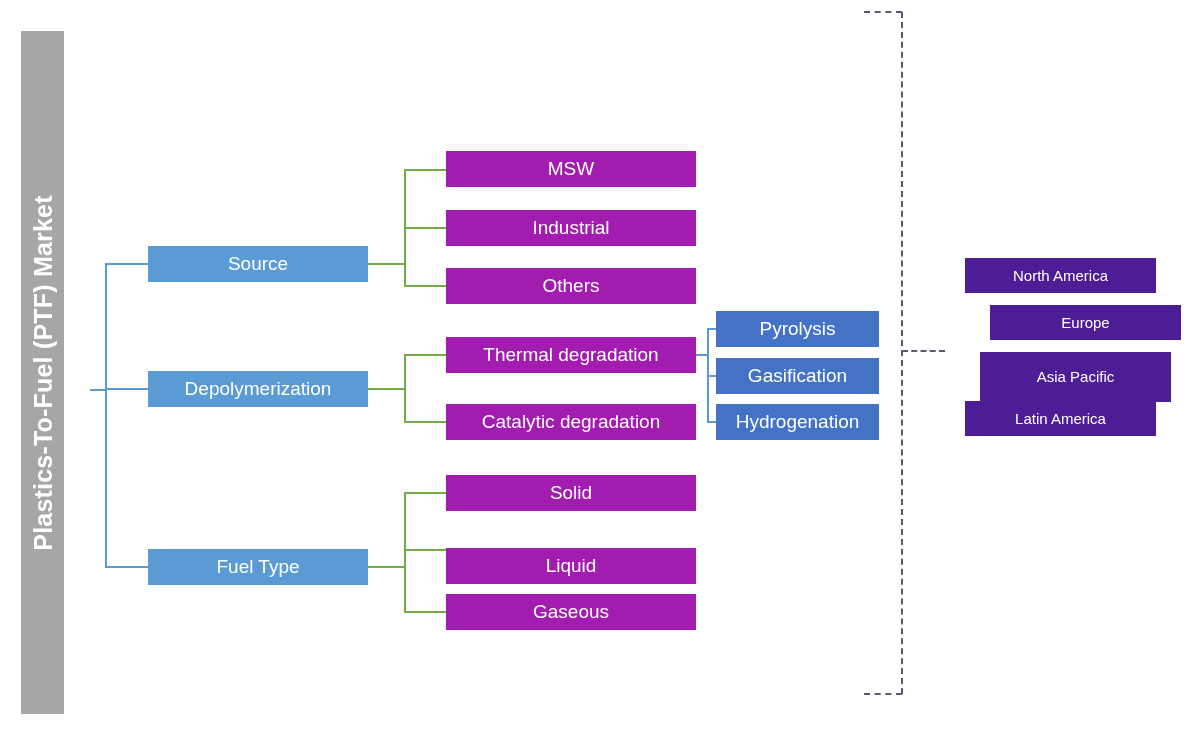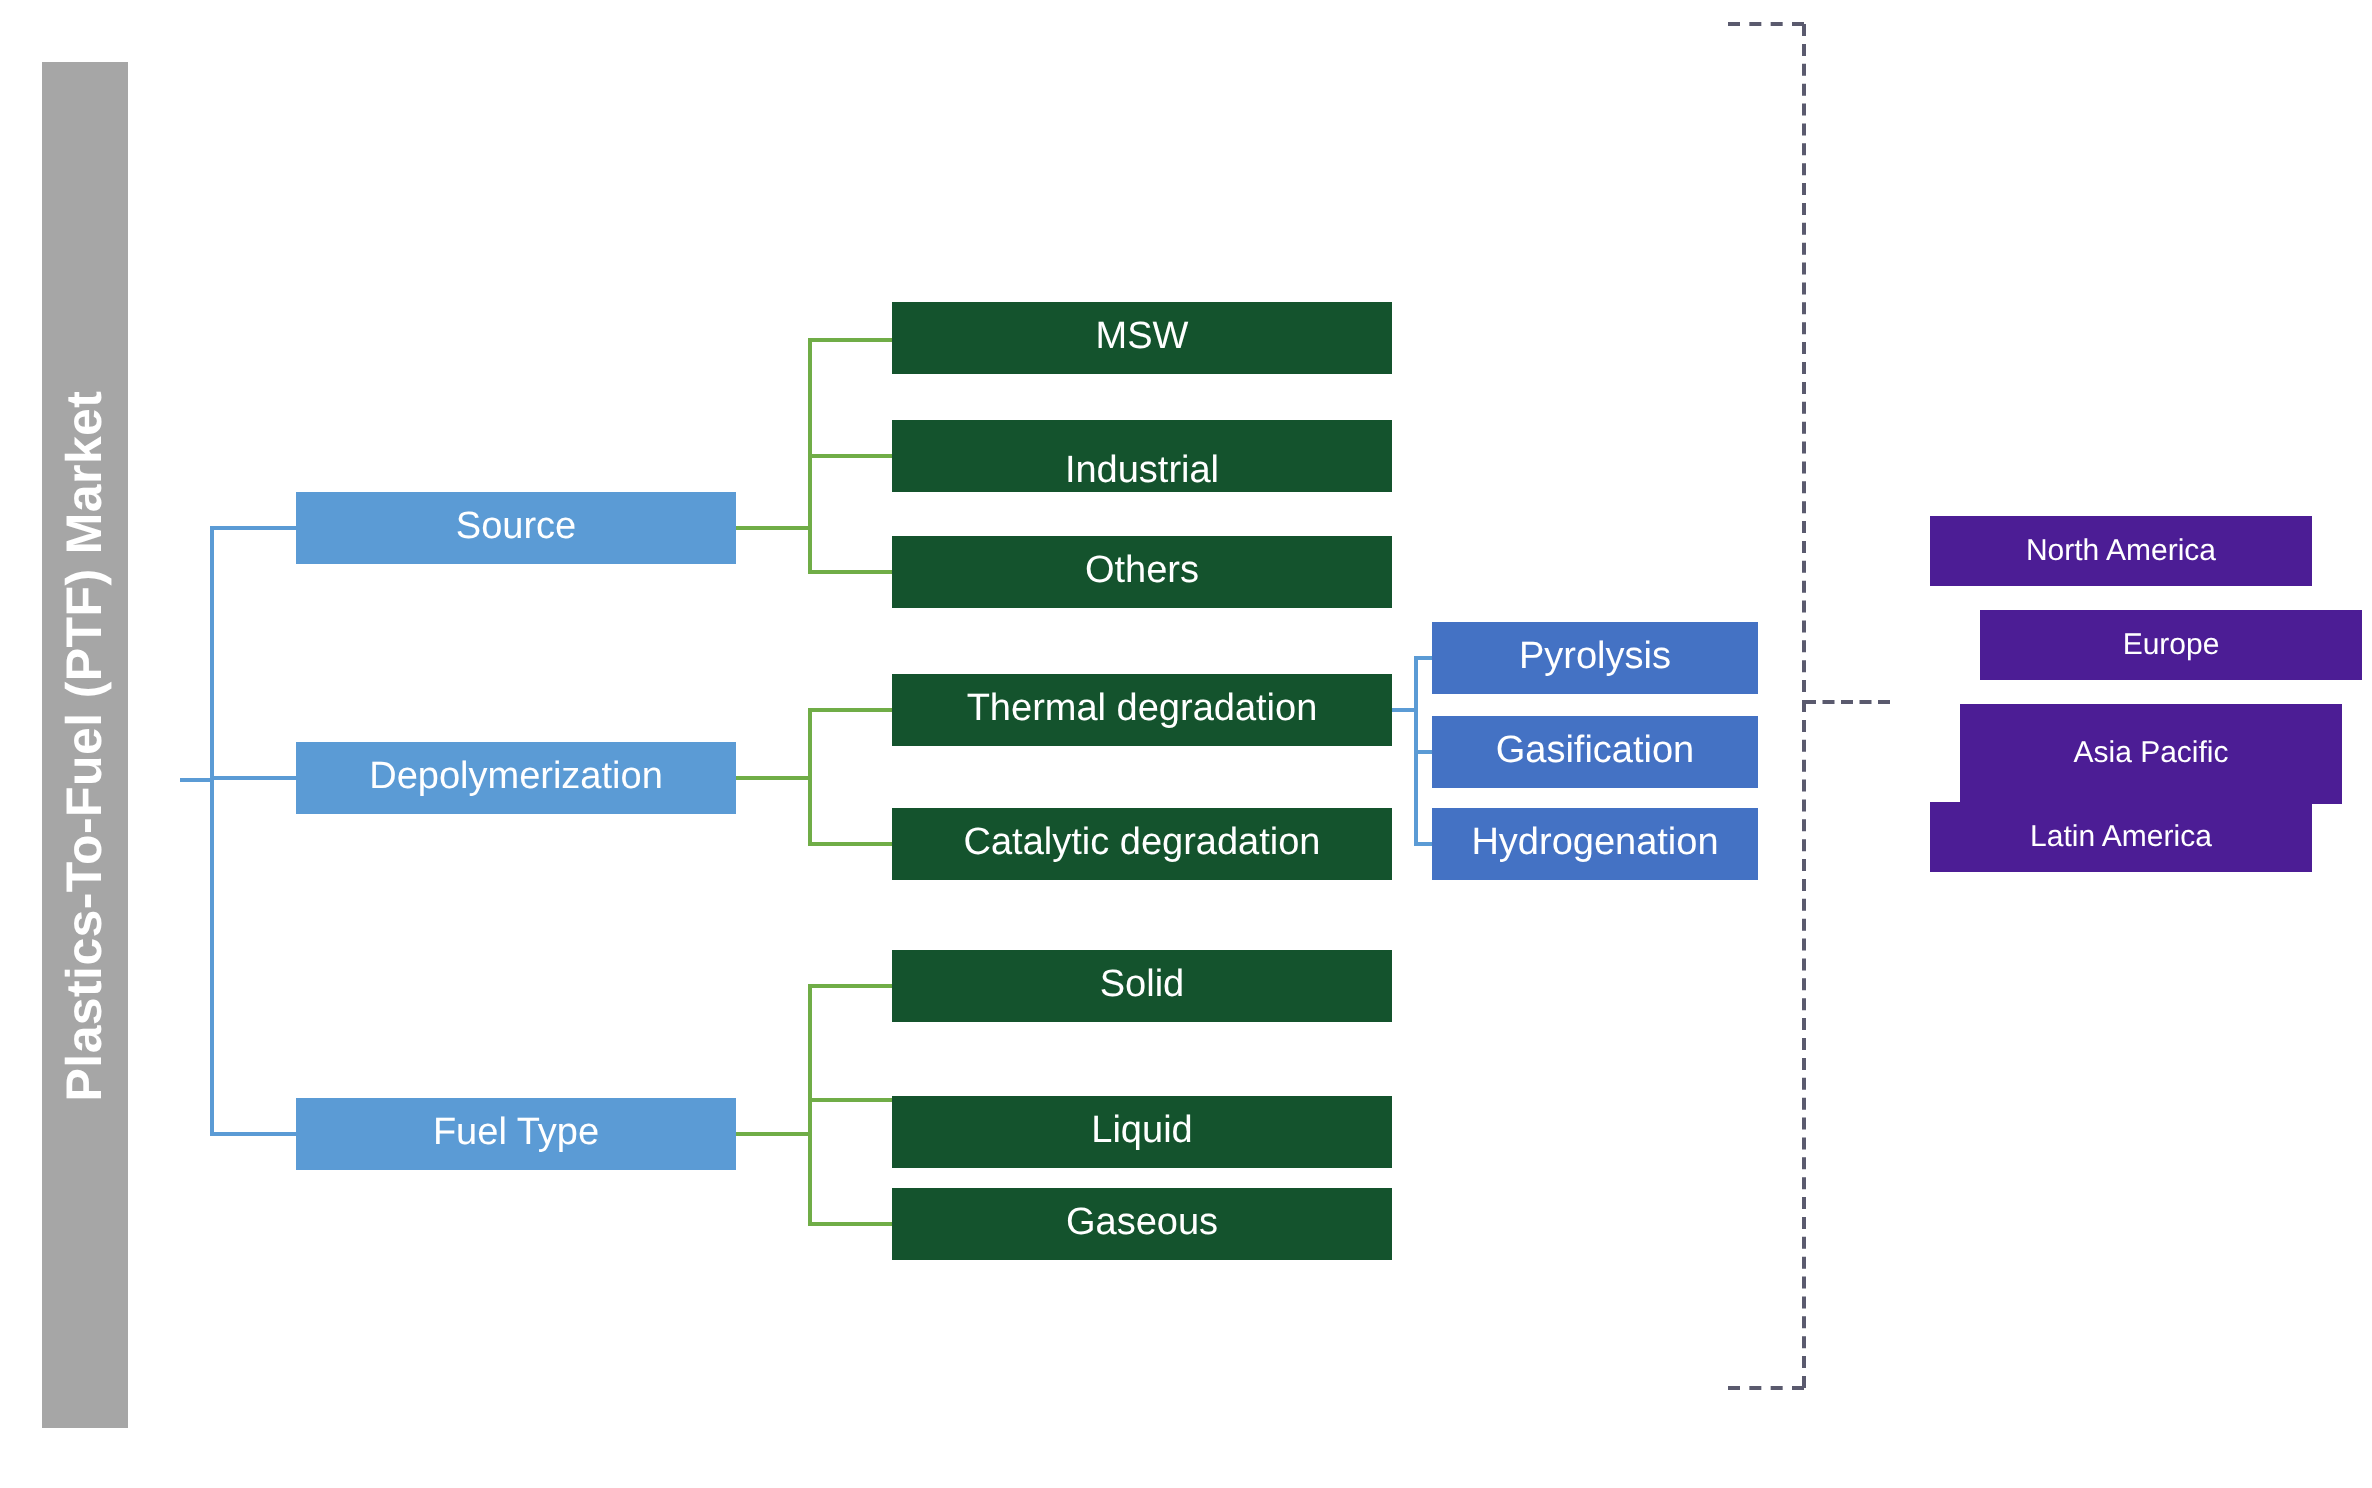--- a/index.html
+++ b/index.html
@@ -50,21 +50,21 @@
     box-sizing: border-box;
     text-align: center;
     line-height: 1.05;
     white-space: nowrap;
   }
   .node.level1 {
     background: #5b9bd5;
     font-size: 19px;
   }
   .node.level2 {
-    background: #14532d;
+    background: #a21caf;
     font-size: 19px;
   }
   .node.level3 {
     background: #4472c4;
     font-size: 19px;
   }
   .node.region {
     background: #4c1d95;
     font-size: 15px;
   }
@@ -120,21 +120,21 @@
 
   <div class="ln green" style="left:368px; top:263px; width:38px; height:2px;"></div>
   <div class="ln green" style="left:404px; top:169px; width:2px; height:117px;"></div>
   <div class="ln green" style="left:404px; top:169px; width:42px; height:2px;"></div>
   <div class="ln green" style="left:404px; top:227px; width:42px; height:2px;"></div>
   <div class="ln green" style="left:404px; top:285px; width:42px; height:2px;"></div>
 
   <div class="node level2" style="left:446px; top:151px; width:250px; height:36px;">
     <span>MSW</span>
   </div>
-  <div class="node level2" style="left:446px; top:210px; width:250px; height:36px;align-items:flex-end;">
+  <div class="node level2" style="left:446px; top:210px; width:250px; height:36px;">
     <span>Industrial</span>
   </div>
   <div class="node level2" style="left:446px; top:268px; width:250px; height:36px;">
     <span>Others</span>
   </div>
 
   <div class="ln green" style="left:368px; top:388px; width:38px; height:2px;"></div>
   <div class="ln green" style="left:404px; top:354px; width:2px; height:68px;"></div>
   <div class="ln green" style="left:404px; top:354px; width:42px; height:2px;"></div>
   <div class="ln green" style="left:404px; top:421px; width:42px; height:2px;"></div>

